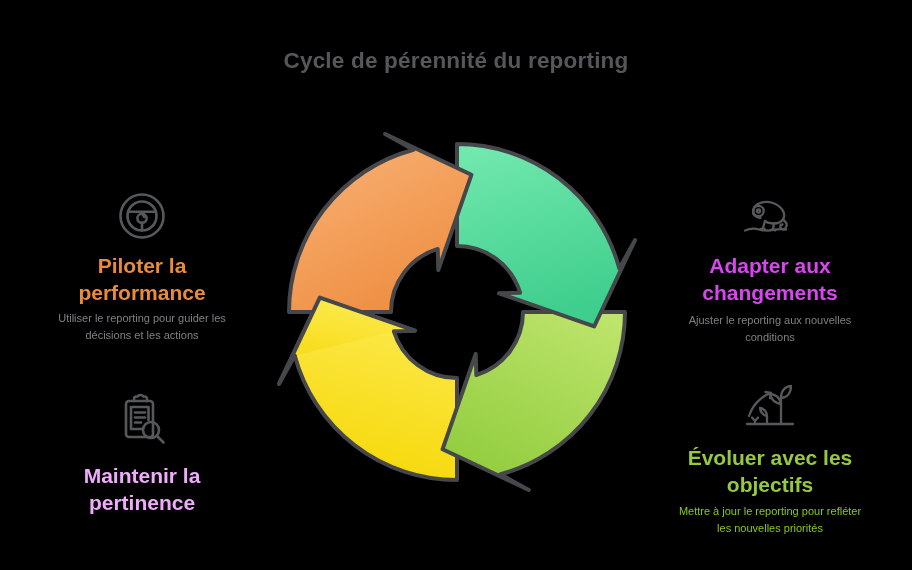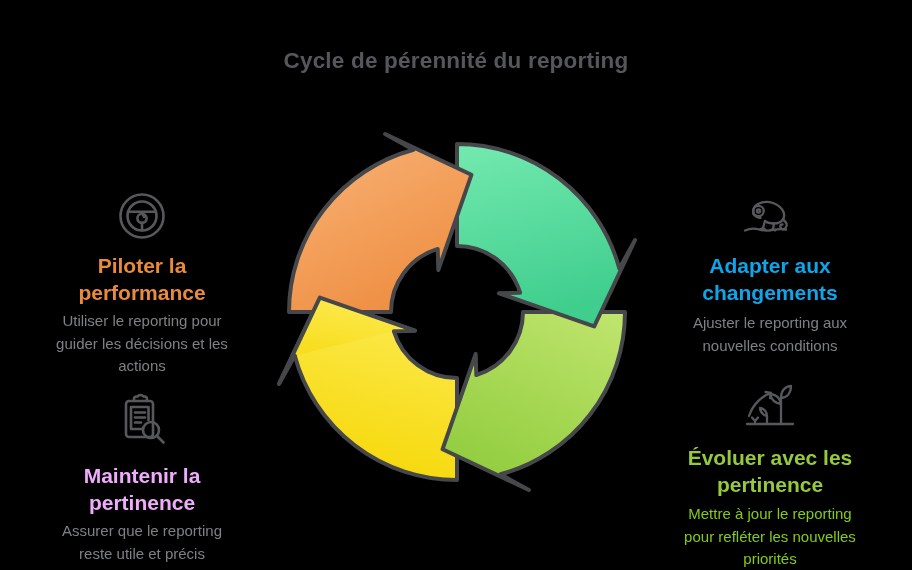--- a/index.html
+++ b/index.html
@@ -16,21 +16,21 @@
   .col-left  { left:22px; }
   .col-right { left:650px; }
   .icon-box { position:absolute; left:0; width:100%; display:flex; justify-content:center; }
   .heading {
     position:absolute; left:0; width:100%;
     font-size:21px; font-weight:bold; line-height:1.3; text-align:center;
   }
   .heading span { display:inline-block; max-width:190px; }
   .body-text {
     position:absolute; left:0; width:100%;
-    font-size:15px; line-height:1.5; text-align:center;
+    font-size:11px; line-height:1.5; text-align:center;
   }
   .body-text span { display:inline-block; max-width:184px; }
   .cycle-svg { position:absolute; left:262px; top:117px; width:390px; height:390px; }
   .icon-svg { display:block; }
 </style>
 </head>
 <body>
 
 <div class="stage" style="background-color: rgb(0, 0, 0);">
 
@@ -107,63 +107,60 @@
         <path d="M -7,-3.5 H 3"></path>
         <path d="M -7,1.5 H -1"></path>
         <circle cx="9" cy="9" r="8"></circle>
         <path d="M 15,15 L 21.5,21.5"></path>
       </svg>
     </div>
 
     <div class="heading" style="top:399px;">
       <span style="color: #f0abfc;">Maintenir la pertinence</span>
     </div>
-    <div class="body-text" style="top:457px;">
-      <span style="color: rgb(126, 129, 132);">Assurer que le reporting reste utile et précis</span>
-    </div>
 
   </div>
 
   <div class="col col-right">
 
     <div class="icon-box" style="top: 126px; color: rgb(87, 88, 91);">
       <svg class="icon-svg" width="56" height="56" viewBox="-28 -28 56 56" fill="none" stroke="currentColor" stroke-width="2.3" stroke-linecap="round" stroke-linejoin="round">
         <path d="M -16.5,-3 Q -18,-9 -13,-12.5 Q -5,-17 3,-14 Q 11,-11 13.5,-5 Q 15,-1 13,2.5 Q 10,6.5 4,6.5 Q -2,6.5 -5,4"></path>
         <circle cx="-11.5" cy="-6" r="5.2"></circle>
         <circle cx="-11.5" cy="-6" r="1.6"></circle>
         <path d="M -16.5,-3 Q -14,0.5 -9.5,0.8"></path>
         <path d="M 13,2.5 Q 19,7 15.5,11 Q 12,14 10.5,10.5 Q 9.5,7.5 12.5,7.5"></path>
         <path d="M -5,4 L -7,11 M -7,11 L -10,12.2 M -7,11 L -4.7,12.6"></path>
         <path d="M 4,6.5 L 3,12 M 3,12 L 0,13.2 M 3,12 L 5.3,13.4"></path>
         <path d="M -25,13.5 Q -18,10.5 -11,12.5 T 3,13 T 16,12.5"></path>
       </svg>
     </div>
 
     <div class="heading" style="top:189px;">
-      <span style="color: #0ea5e9;">Adapter aux changements</span>
+      <span style="color: #d946ef;">Adapter aux changements</span>
     </div>
     <div class="body-text" style="top:249px;text-align:center;">
       <span style="color: rgb(126, 129, 132);">Ajuster le reporting aux nouvelles conditions</span>
     </div>
 
     <div class="icon-box" style="top: 316px; color: rgb(87, 88, 91);">
       <svg class="icon-svg" width="56" height="56" viewBox="-28 -28 56 56" fill="none" stroke="currentColor" stroke-width="2.3" stroke-linecap="round" stroke-linejoin="round">
         <path d="M -23,17 H 23"></path>
         <path d="M 11,17 V -9"></path>
         <path d="M 11,-9 C 11,-18 17,-21 21,-21 C 21,-14 17,-9.5 11,-9 Z"></path>
         <path d="M 11,-3 C 5,-4 1,-8 0,-13 C 6,-12.5 10,-9 11,-3 Z"></path>
         <path d="M -3,17 V 9"></path>
         <path d="M -3,9 C -7,8 -9.5,5 -10,1 C -5.5,1.5 -3.5,4.5 -3,9 Z"></path>
         <path d="M -15,17 V 14 M -15,14 L -18,10.5 M -15,14 L -12,10.5"></path>
         <path d="M -21,9 C -17,-3 -8,-11 1,-14"></path>
         <path d="M 1,-14 L -4.5,-15 M 1,-14 L 0,-8.8"></path>
       </svg>
     </div>
 
     <div class="heading" style="top:381px;">
-      <span style="color: rgb(149, 201, 62);">Évoluer avec les pertinence</span>
+      <span style="color: rgb(149, 201, 62);">Évoluer avec les objectifs</span>
     </div>
     <div class="body-text" style="top:440px;">
       <span style="color: #84cc16;">Mettre à jour le reporting pour refléter les nouvelles priorités</span>
     </div>
 
   </div>
 </div>
 
 </body></html>

